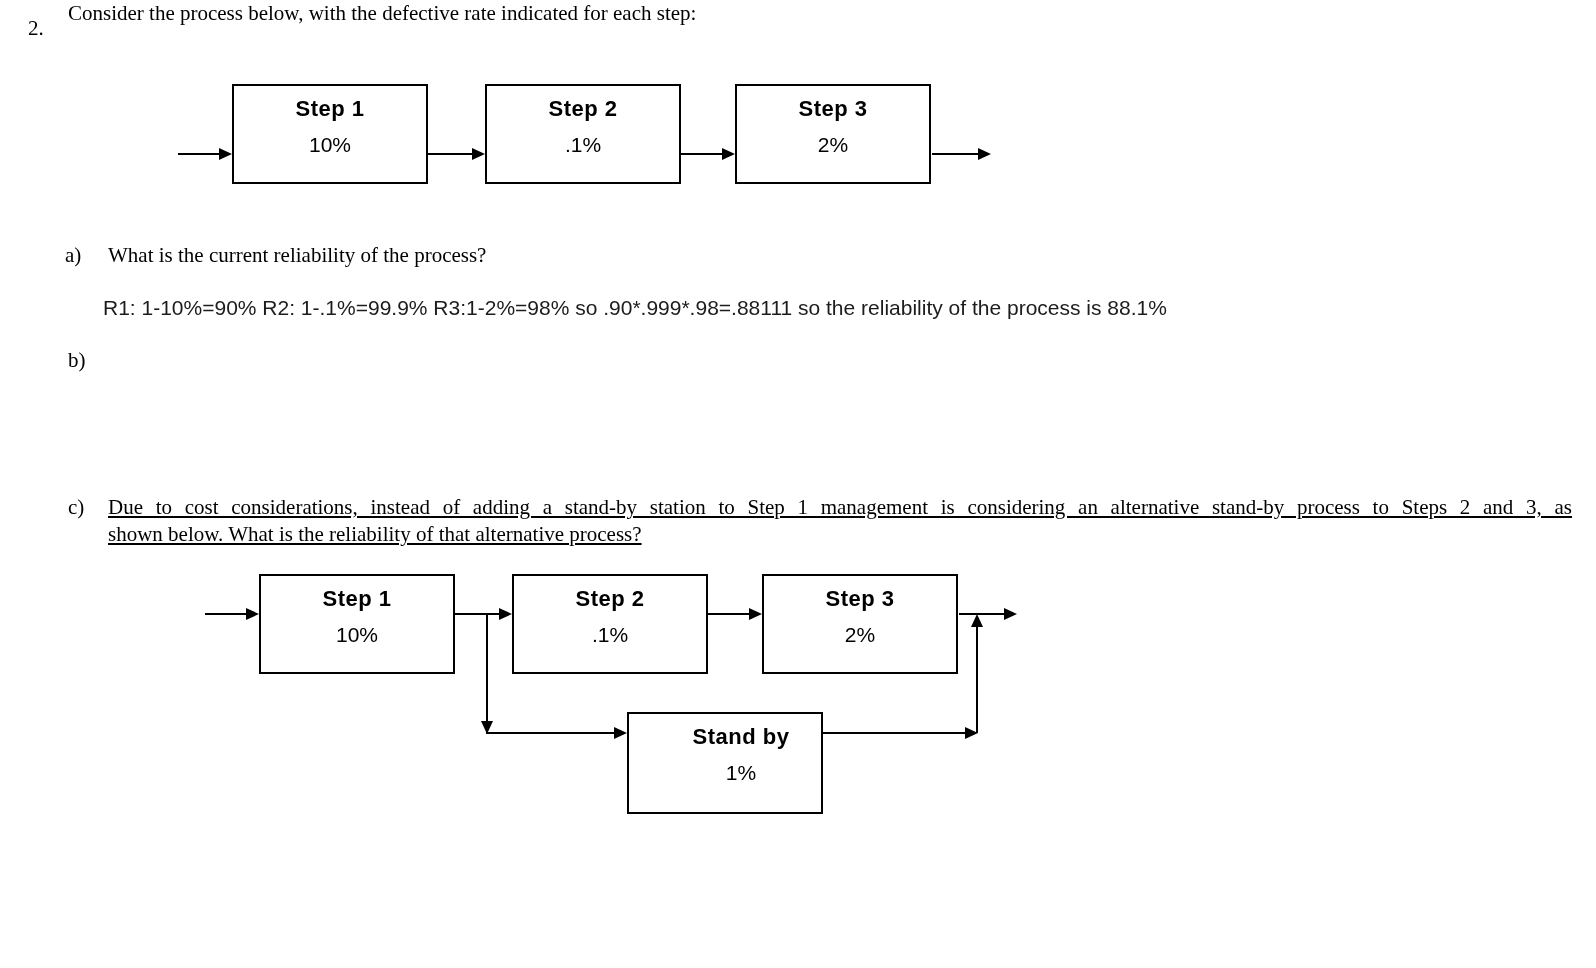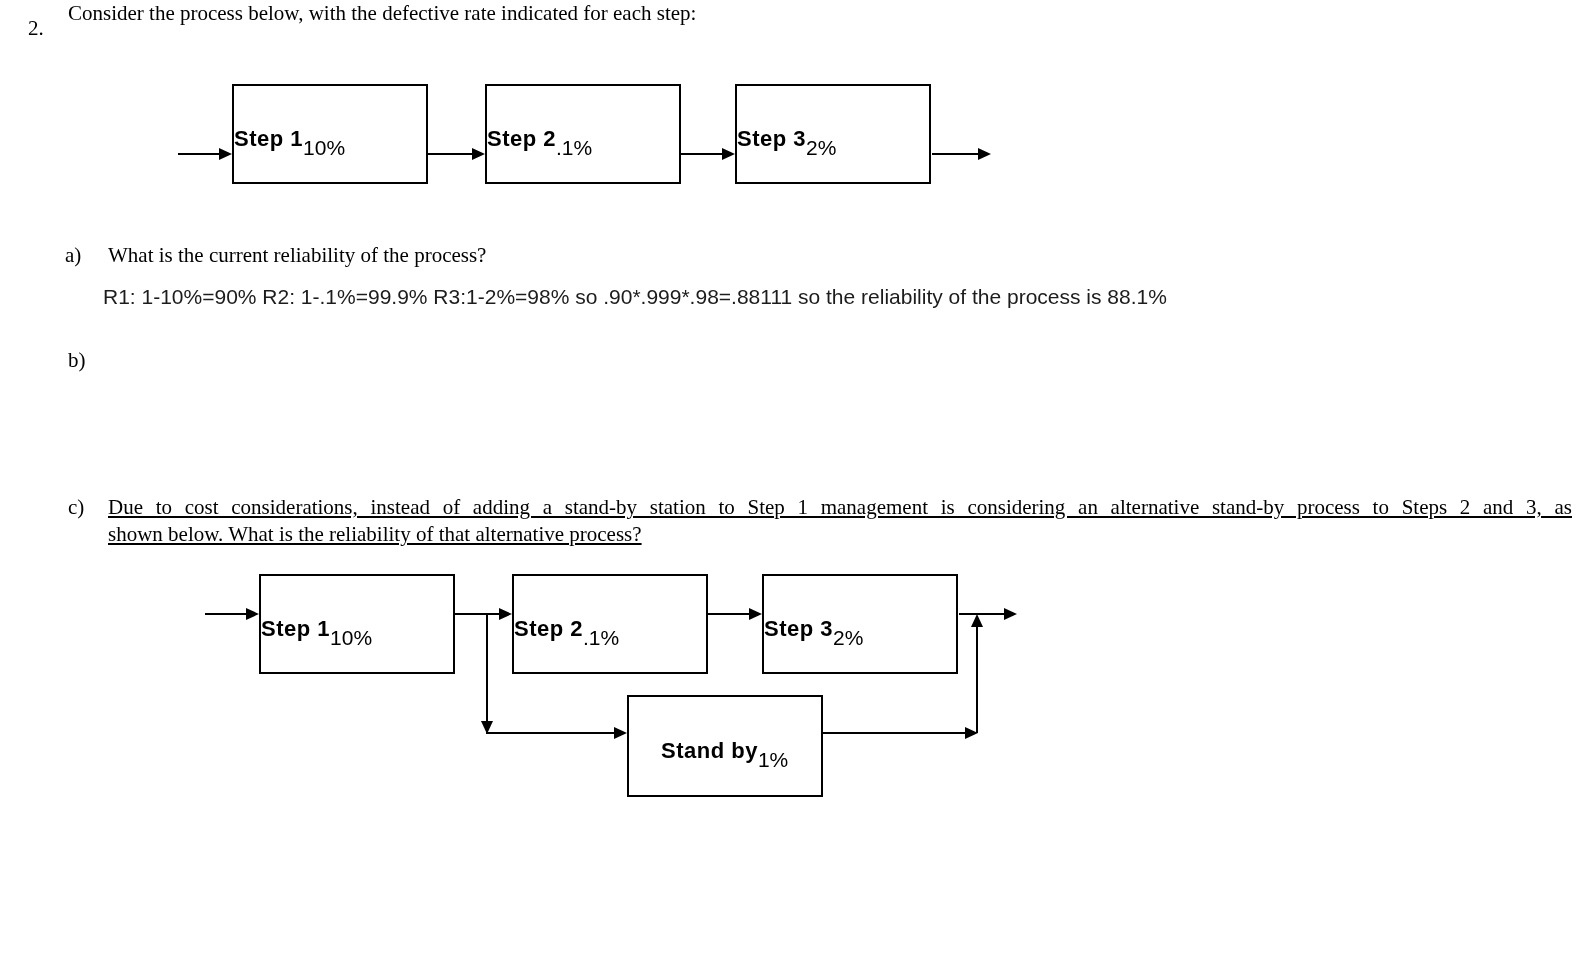--- a/index.html
+++ b/index.html
@@ -36,35 +36,35 @@
   }
   
   .pbox {
     position: absolute;
     box-sizing: border-box;
     width: 196px;
     height: 100px;
     border: 2px solid #000000;
     background: #ffffff;
     display: flex;
-    flex-direction: row;
+    flex-direction: column;
     align-items: center;
     padding-top: 9px;
   }
   .pbox .ptitle {
     font-family: "Liberation Sans", sans-serif;
     font-weight: bold;
     font-size: 22px;
     line-height: 27px;
     letter-spacing: 0.5px;
     color: #000000;
     white-space: nowrap;
   }
   .pbox .pvalue {
-    margin-top: 18px;
+    margin-top: 10px;
     font-family: "Liberation Sans", sans-serif;
     font-size: 21px;
     line-height: 26px;
     color: #000000;
     white-space: nowrap;
     text-align: center;
   }
   
   .hl { position: absolute; height: 2px; background: #000000; }
   .vl { position: absolute; width: 2px; background: #000000; }
@@ -119,21 +119,21 @@
 
     <div class="hl" style="left:680px; top:153px; width:44px;"></div>
     <div class="ah-r" style="left:722px; top:148px;"></div>
 
     <div class="hl" style="left:932px; top:153px; width:47px;"></div>
     <div class="ah-r" style="left:978px; top:148px;"></div>
   </div>
 
   <span class="abs serif" style="left:65px; top:242px;">a)</span>
   <span class="abs serif" style="left:108px; top:242px;">What is the current reliability of the process?</span>
-  <span class="abs sans" style="left:103px; top:283px;">R1: 1-10%=90% R2: 1-.1%=99.9% R3:1-2%=98% so .90*.999*.98=.88111 so the reliability of the process is 88.1%</span>
+  <span class="abs sans" style="left:103px; top:294px;">R1: 1-10%=90% R2: 1-.1%=99.9% R3:1-2%=98% so .90*.999*.98=.88111 so the reliability of the process is 88.1%</span>
 
   <span class="abs serif" style="left:68px; top:347px;">b)</span>
 
   <span class="abs serif" style="left:68px; top:494px;">c)</span>
   <div class="abs serif wrap" style="left:108px; top:494px; width:1464px;text-decoration:underline;">
     <div class="justify-first">Due to cost considerations, instead of adding a stand-by station to Step 1 management is considering an alternative stand-by process to Steps 2 and 3, as</div>
     <div>shown below. What is the reliability of that alternative process?</div>
   </div>
 
   <div class="abs">
@@ -143,21 +143,21 @@
       <span class="pvalue">10%</span>
     </div>
     <div class="pbox" style="left:512px; top:574px;">
       <span class="ptitle">Step 2</span>
       <span class="pvalue">.1%</span>
     </div>
     <div class="pbox" style="left:762px; top:574px;">
       <span class="ptitle">Step 3</span>
       <span class="pvalue">2%</span>
     </div>
-    <div class="pbox" style="left:627px; top:695px; height:102px;padding-left:32px;">
+    <div class="pbox" style="left:627px; top:712px; height:102px;padding-left:32px;">
       <span class="ptitle">Stand by</span>
       <span class="pvalue">1%</span>
     </div>
 
     <div class="hl" style="left:205px; top:613px; width:43px;"></div>
     <div class="ah-r" style="left:246px; top:608px;"></div>
 
     <div class="hl" style="left:455px; top:613px; width:46px;"></div>
     <div class="ah-r" style="left:499px; top:608px;"></div>
 

